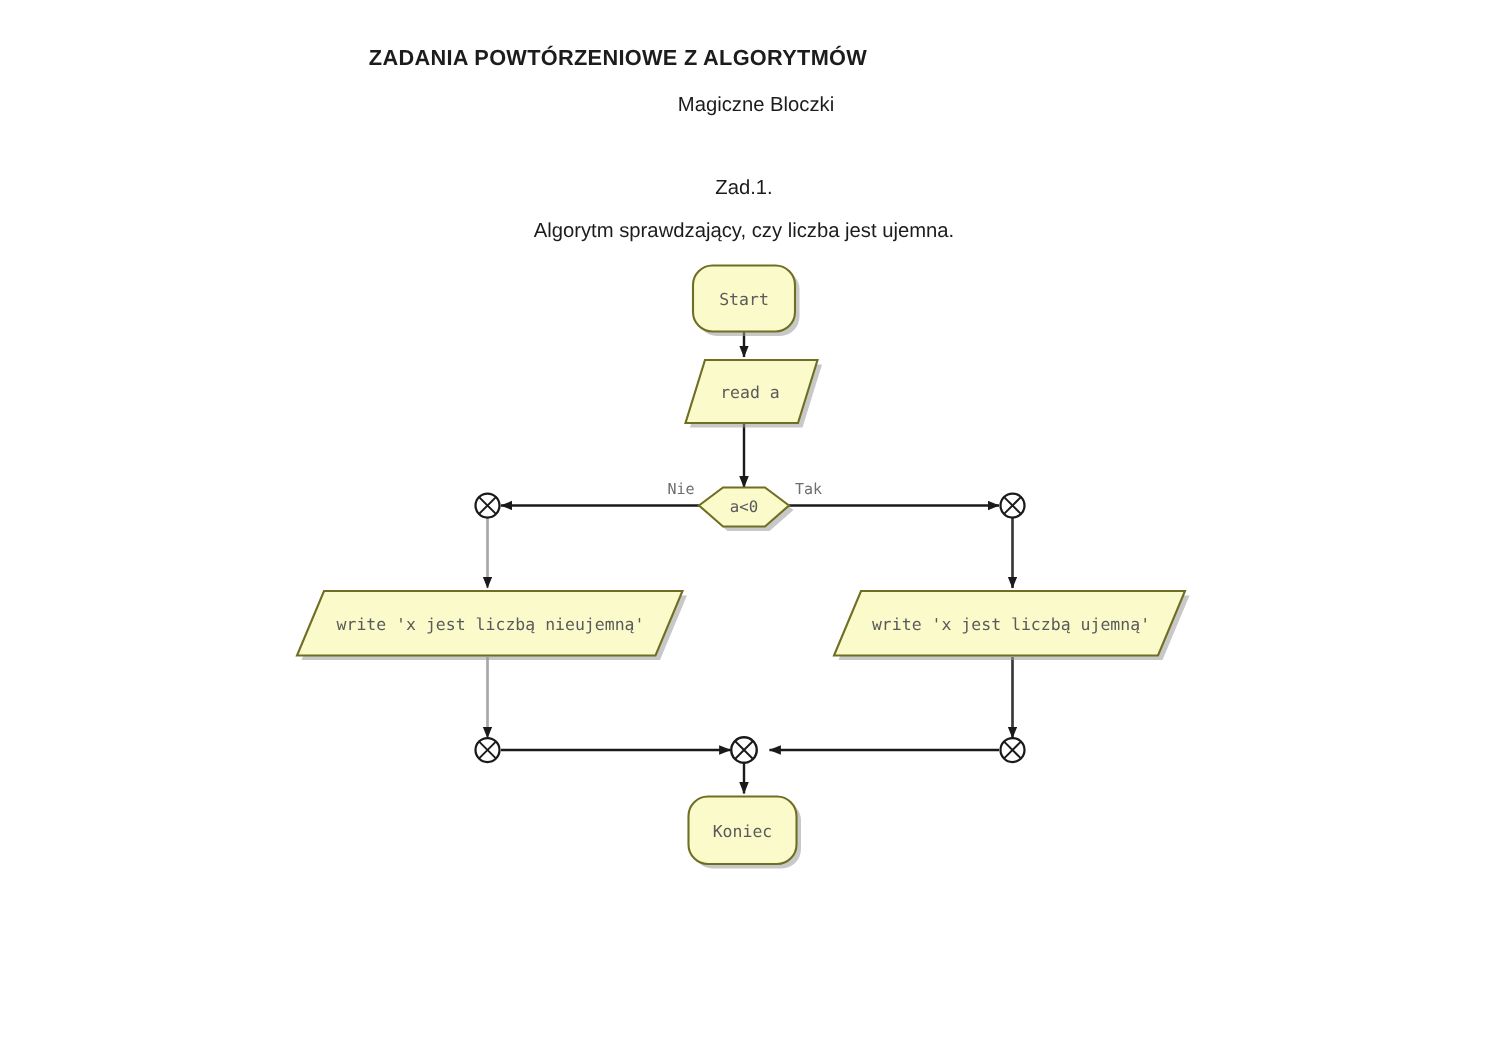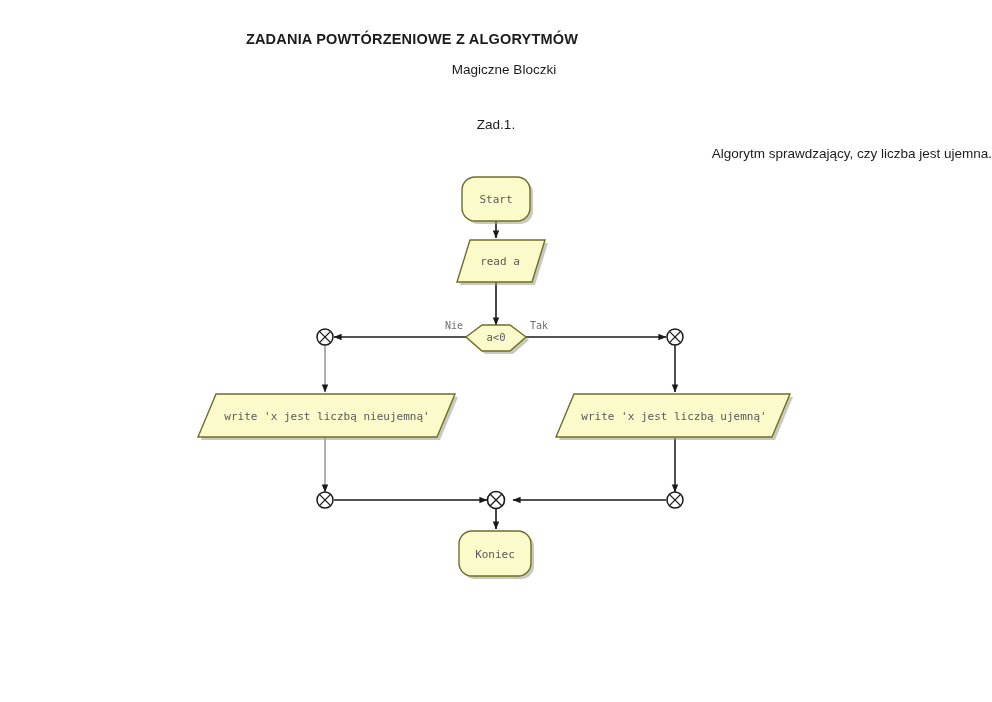--- a/index.html
+++ b/index.html
@@ -50,21 +50,21 @@
     width: 992px;
     text-align: center;
     font-size: 13.5px;
     color: #1c1c1c;
   }
   .task-desc {
     position: absolute;
     top: 146px;
     left: 0;
     width: 992px;
-    text-align: right;
+    text-align: center;
     font-size: 13.5px;
     color: #1c1c1c;
   }
   .flow-canvas {
     position: absolute;
     top: 0;
     left: 0;
     width: 992px;
     height: 702px;
   }

